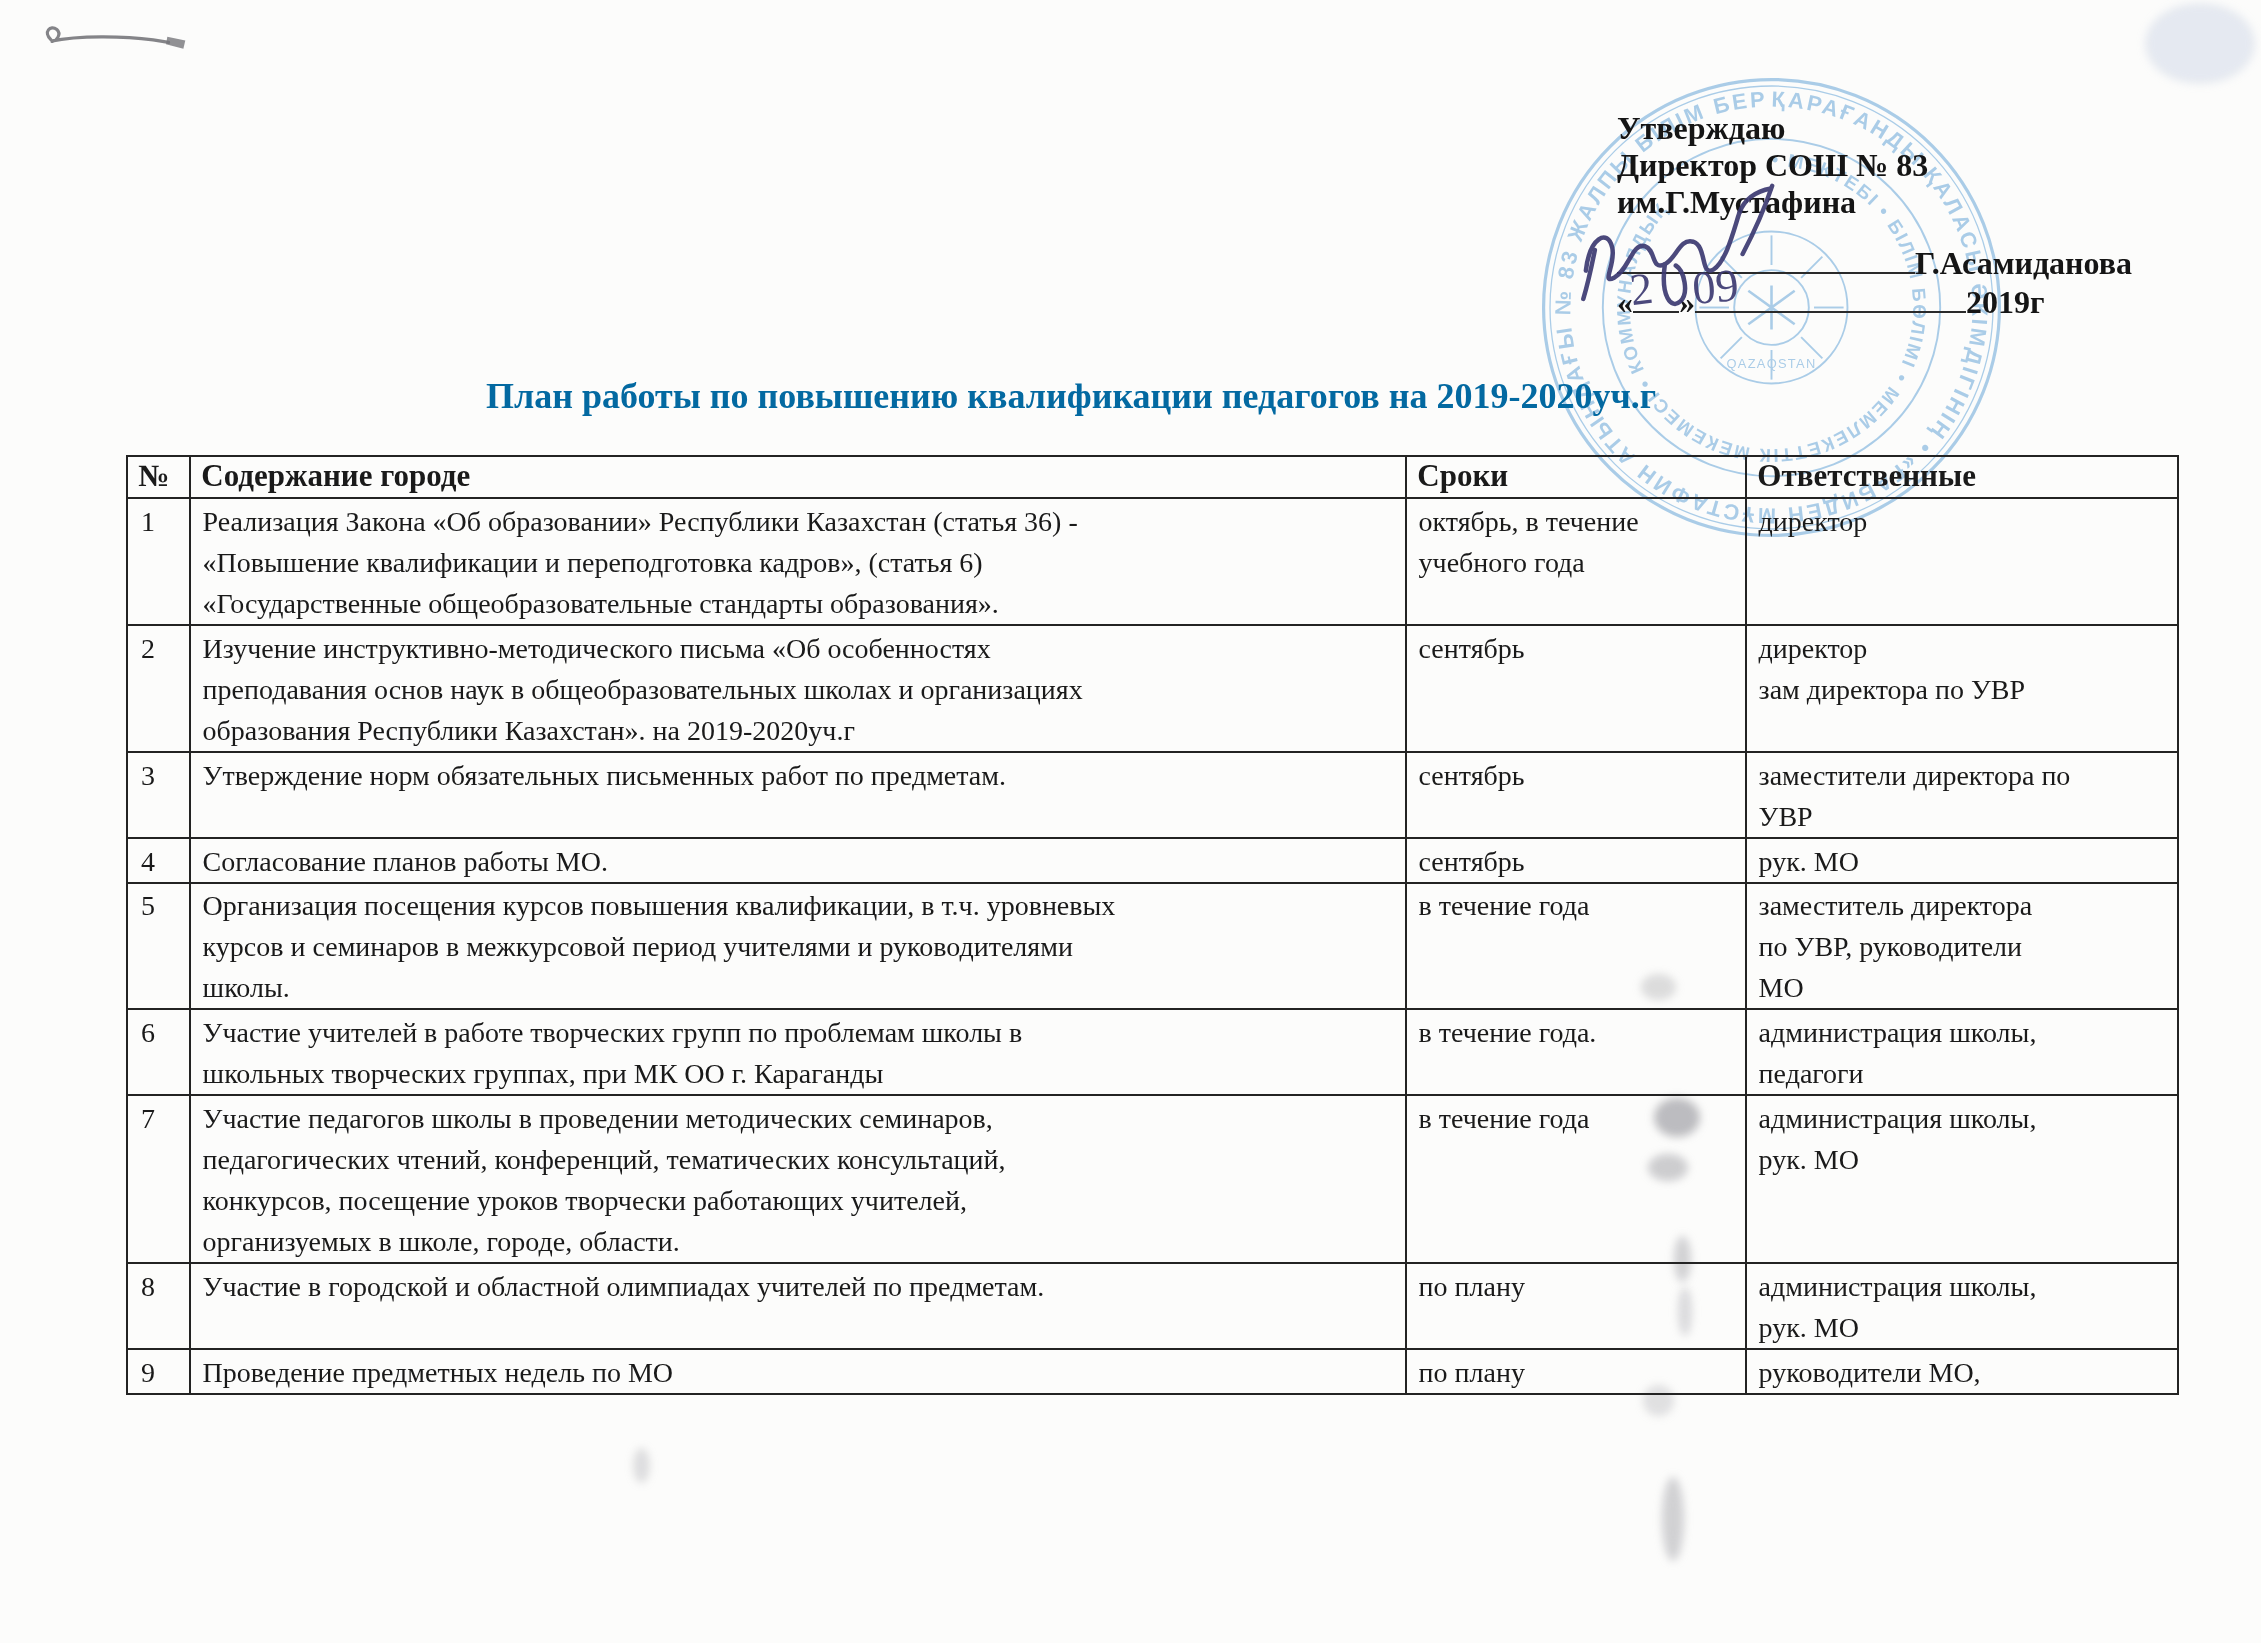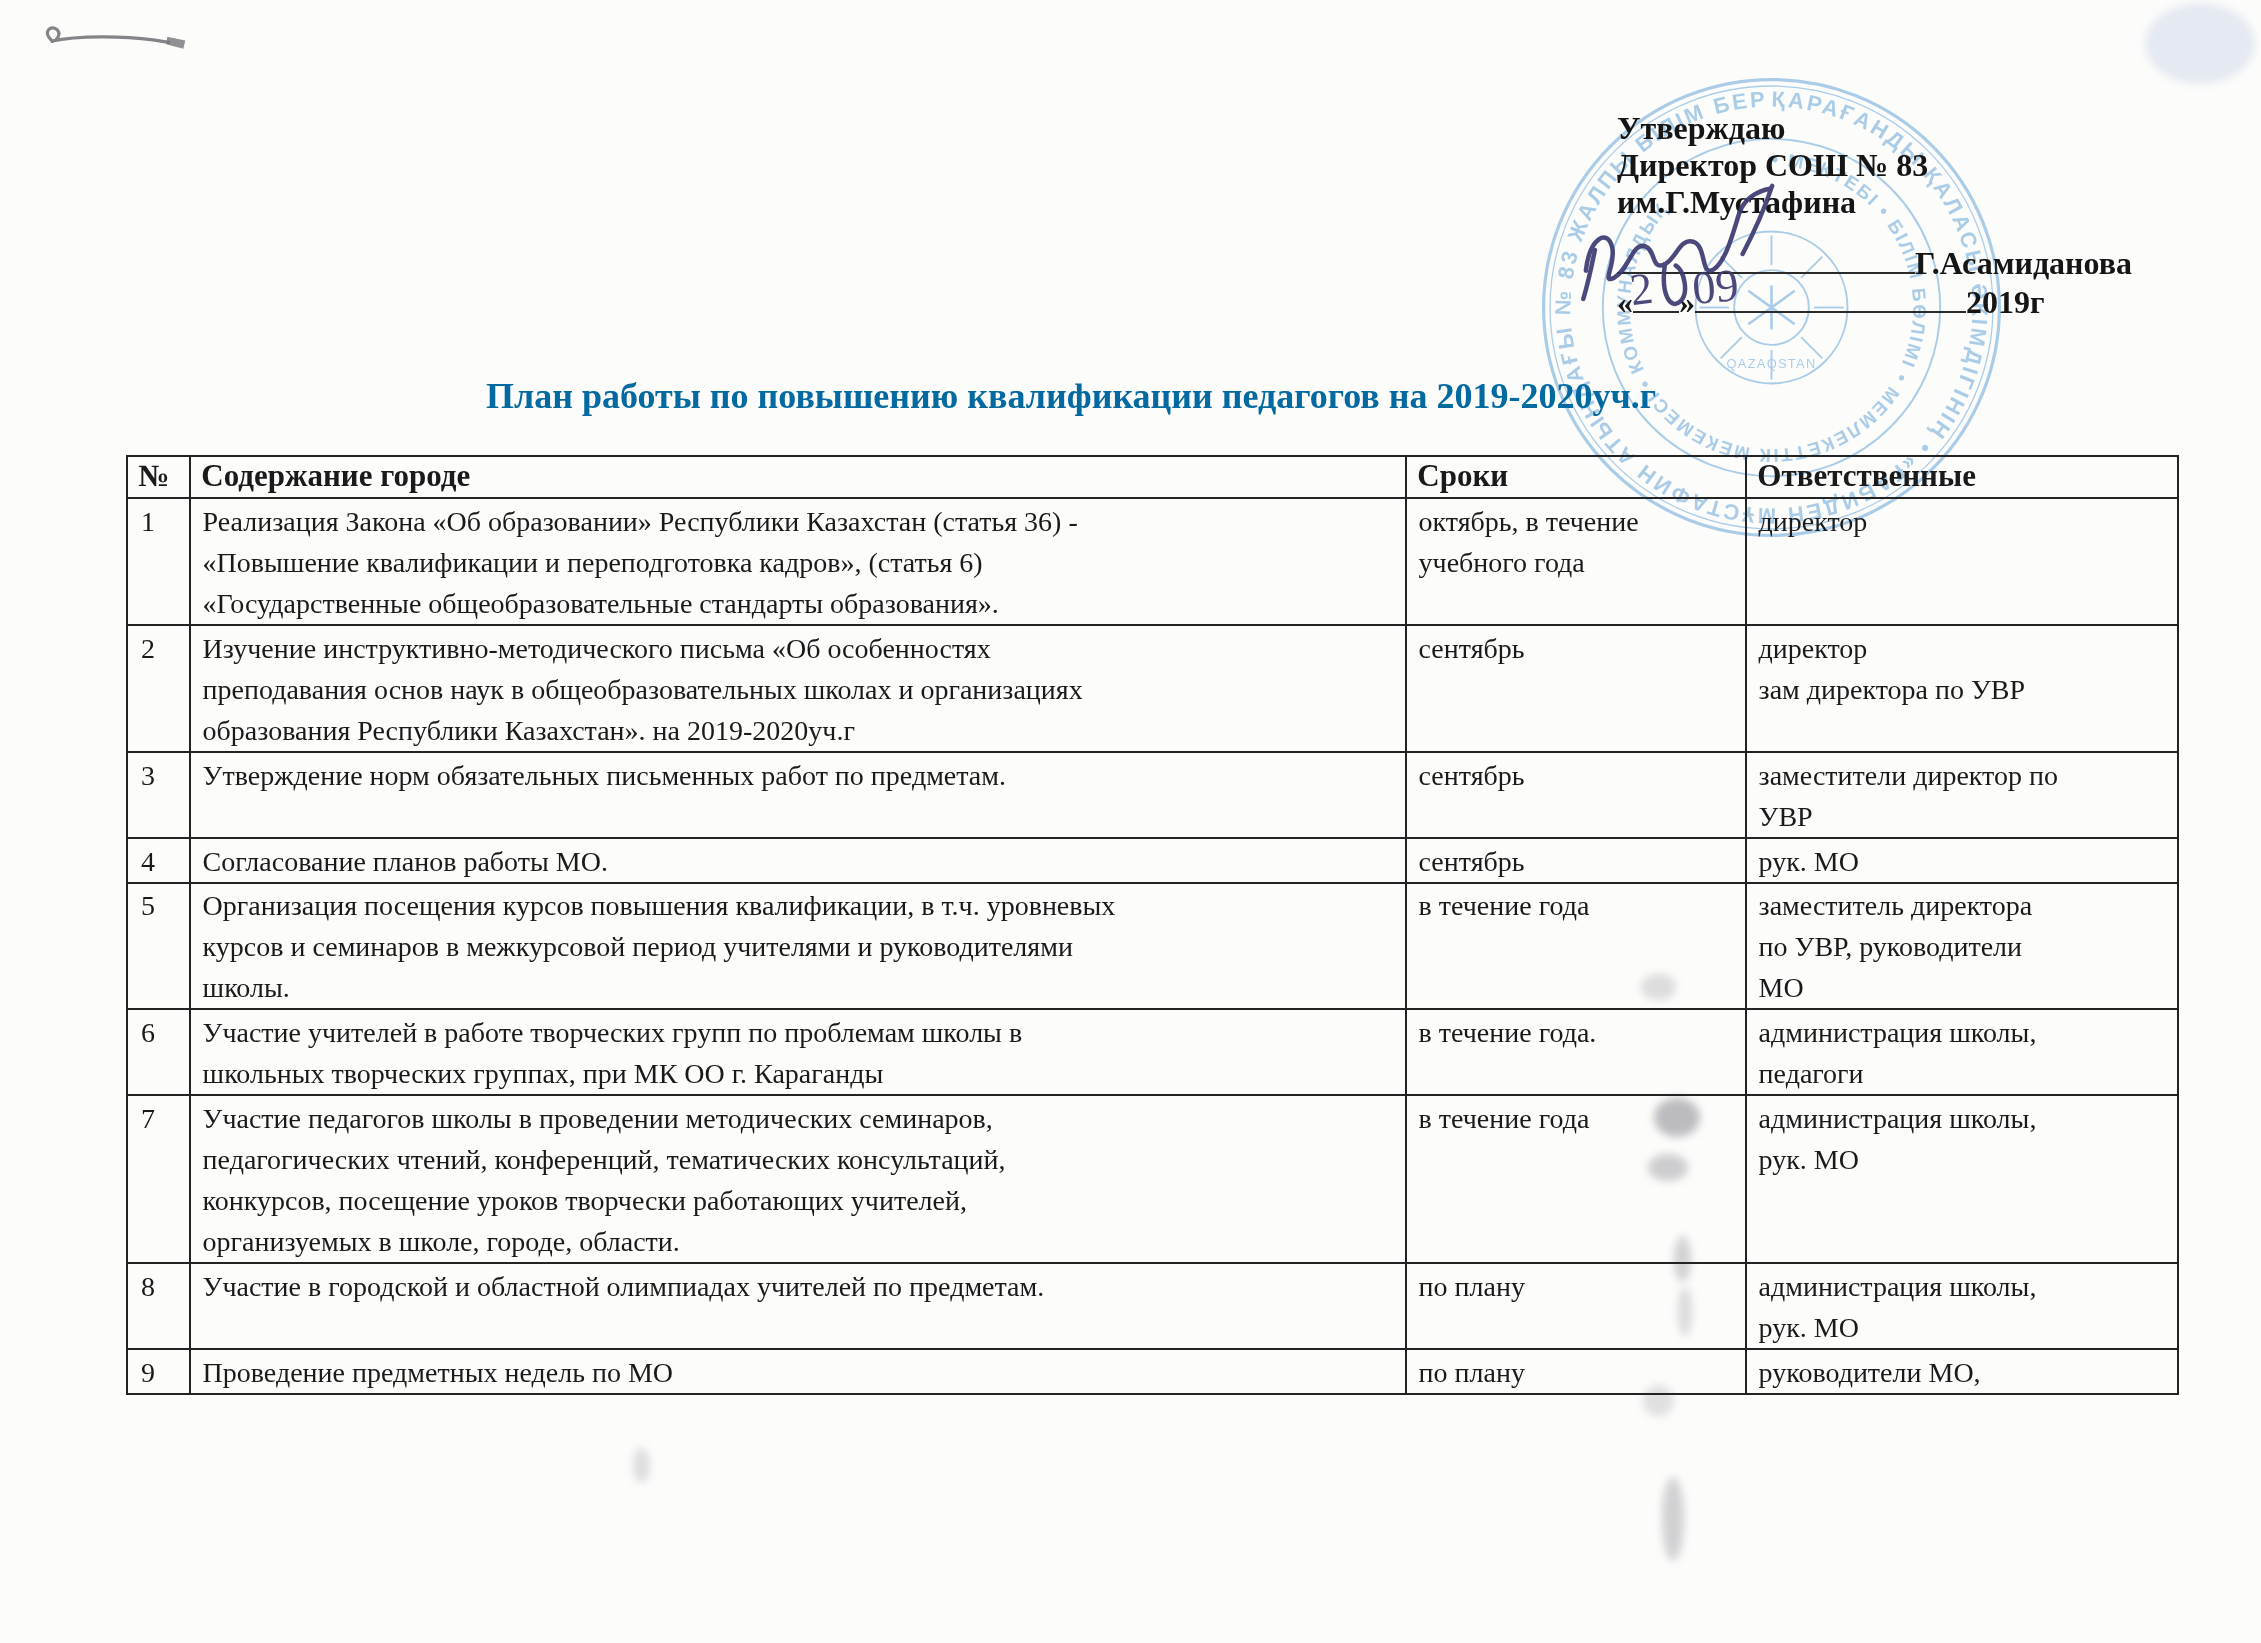--- a/index.html
+++ b/index.html
@@ -170,21 +170,21 @@
 преподавания основ наук в общеобразовательных школах и организациях
 образования Республики Казахстан». на 2019-2020уч.г</td>
             <td class="c-term">сентябрь</td>
             <td class="c-resp">директор
 зам директора по УВР</td>
           </tr>
           <tr style="height: 79px;">
             <td class="c-num">3</td>
             <td class="c-content">Утверждение норм  обязательных письменных работ по предметам.</td>
             <td class="c-term">сентябрь</td>
-            <td class="c-resp">заместители директор по
+            <td class="c-resp">заместители директора по
 УВР</td>
           </tr>
           <tr style="height: 40px;">
             <td class="c-num">4</td>
             <td class="c-content">Согласование планов работы МО.</td>
             <td class="c-term">сентябрь</td>
             <td class="c-resp">рук. МО</td>
           </tr>
           <tr style="height: 121px;">
             <td class="c-num">5</td>

